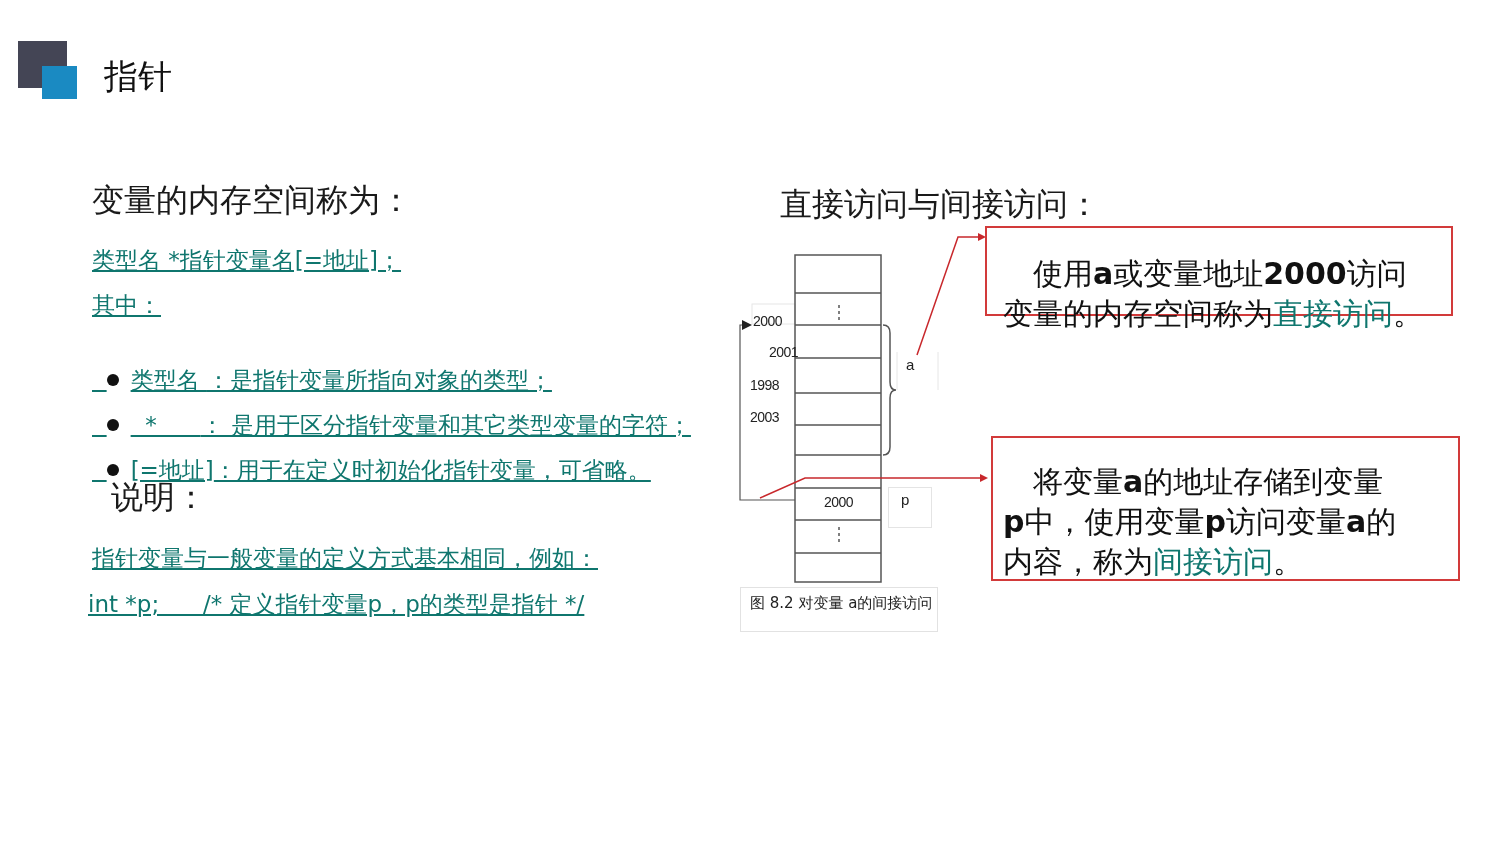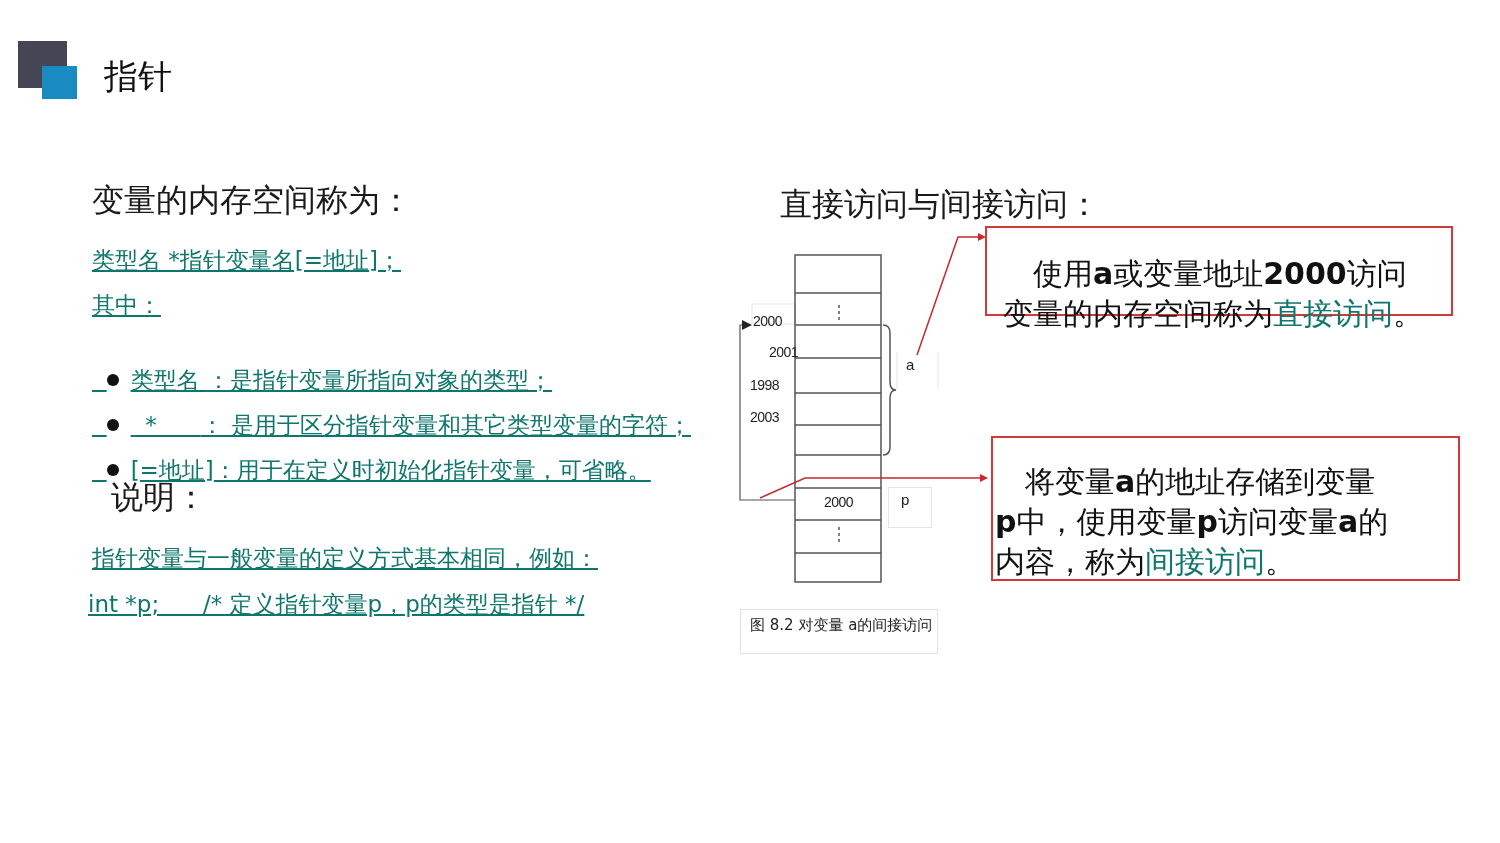--- a/index.html
+++ b/index.html
@@ -98,26 +98,26 @@
 <div class="abs addr" style="left:750px; top:409px;">2003</div>
 
 <div class="abs var-label" style="left:906px; top:356px;">a</div>
 
 <div class="abs cell-val" style="left:824px; top:494px;">2000</div>
 
 <div class="abs small-box" style="left:888px; top:487px; width:44px; height:41px;">
   <span class="var-label" style="position:absolute; left:12px; top:3px;">p</span>
 </div>
 
-<div class="abs caption-box" style="left:740px; top:609px; width:198px; height:45px;">
+<div class="abs caption-box" style="left:740px; top:587px; width:198px; height:45px;">
   <span>图 8.2  对变量 a的间接访问</span>
 </div>
 
 <div class="abs serif-box" style="left:985px; top:226px; width:468px; height:90px; padding:26px 0 0 16px;">
   <div><span>　使用</span><b>a</b><span>或变量地址</span><b>2000</b><span>访问</span></div>
   <div><span>变量的内存空间称为</span><span class="hl">直接访问</span><span>。</span></div>
 </div>
 
-<div class="abs serif-box" style="left:991px; top:436px; width:469px; height:145px; padding:24px 0 0 2px;">
+<div class="abs serif-box" style="left:991px; top:436px; width:469px; height:145px; padding:24px 0 0 10px;">
   <div><span>　将变量</span><b>a</b><span>的地址存储到变量</span></div>
   <div><b>p</b><span>中，使用变量</span><b>p</b><span>访问变量</span><b>a</b><span>的</span></div>
   <div><span>内容，称为</span><span class="hl">间接访问</span><span>。</span></div>
 </div>
 
 </body></html>

